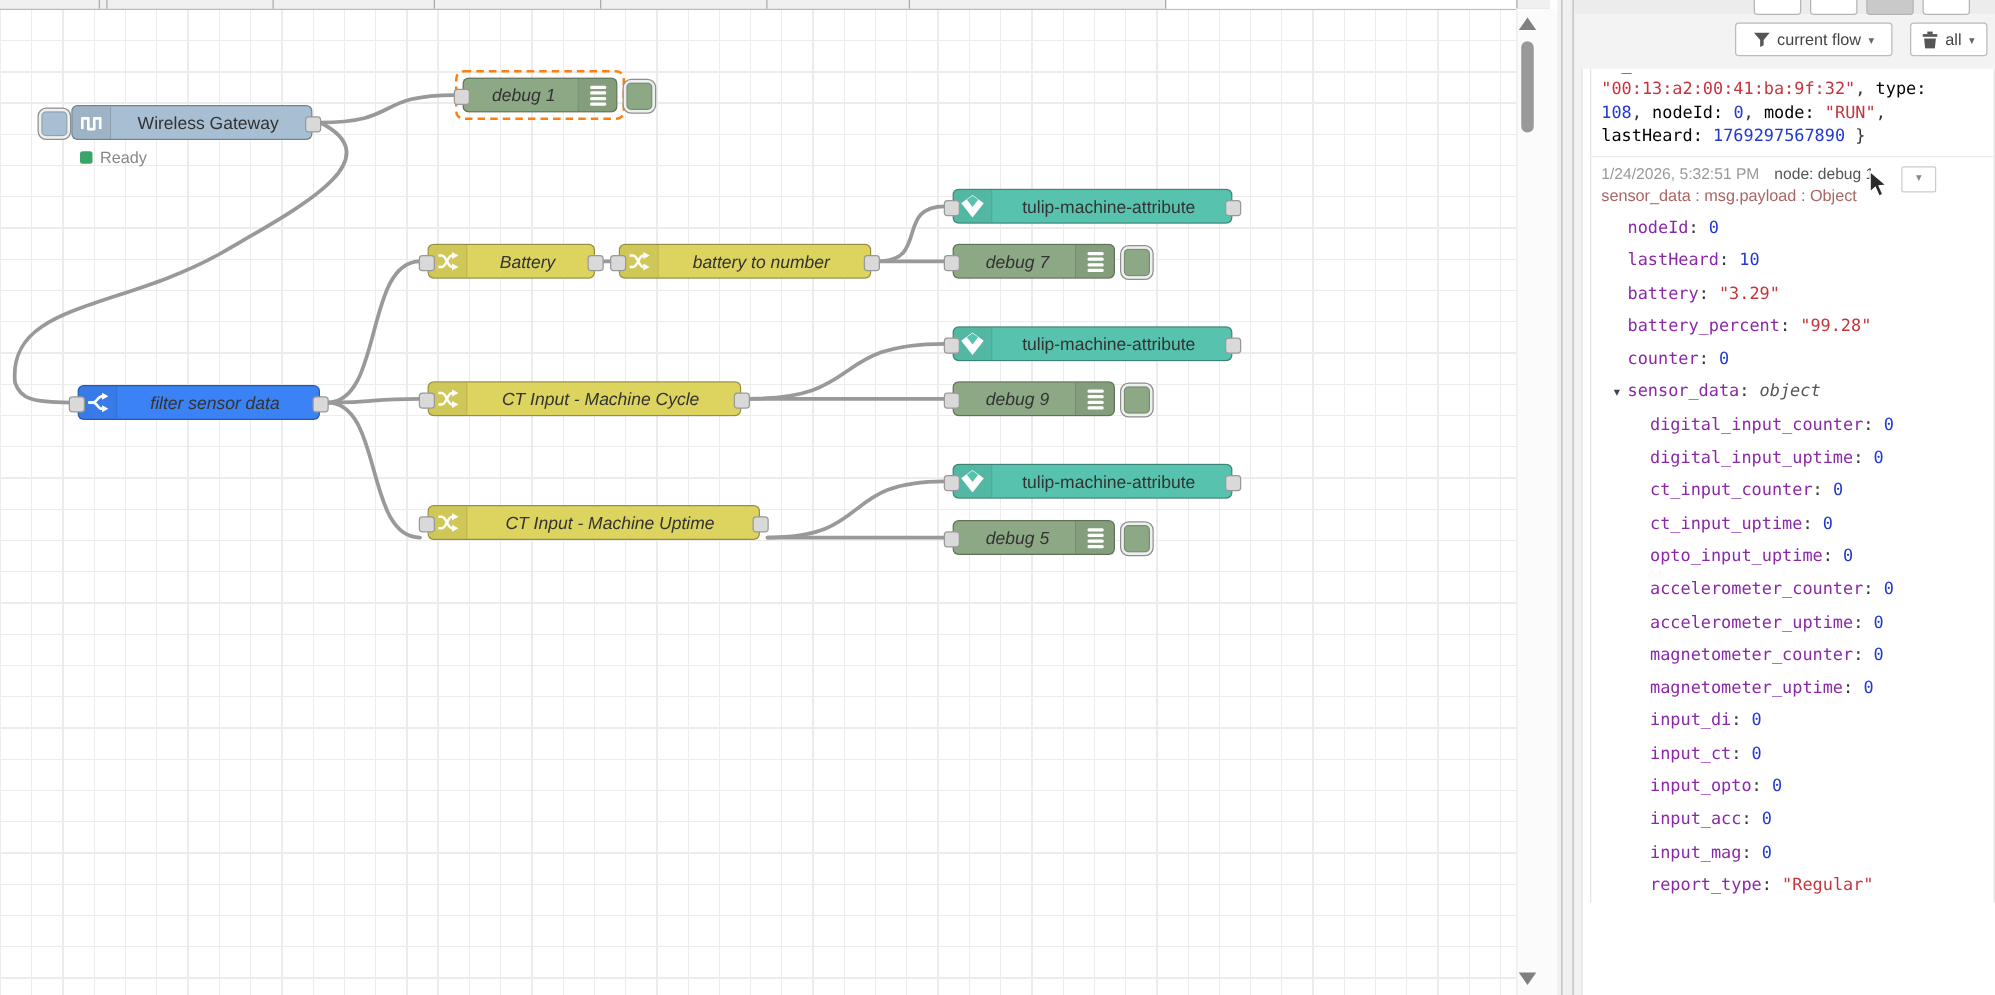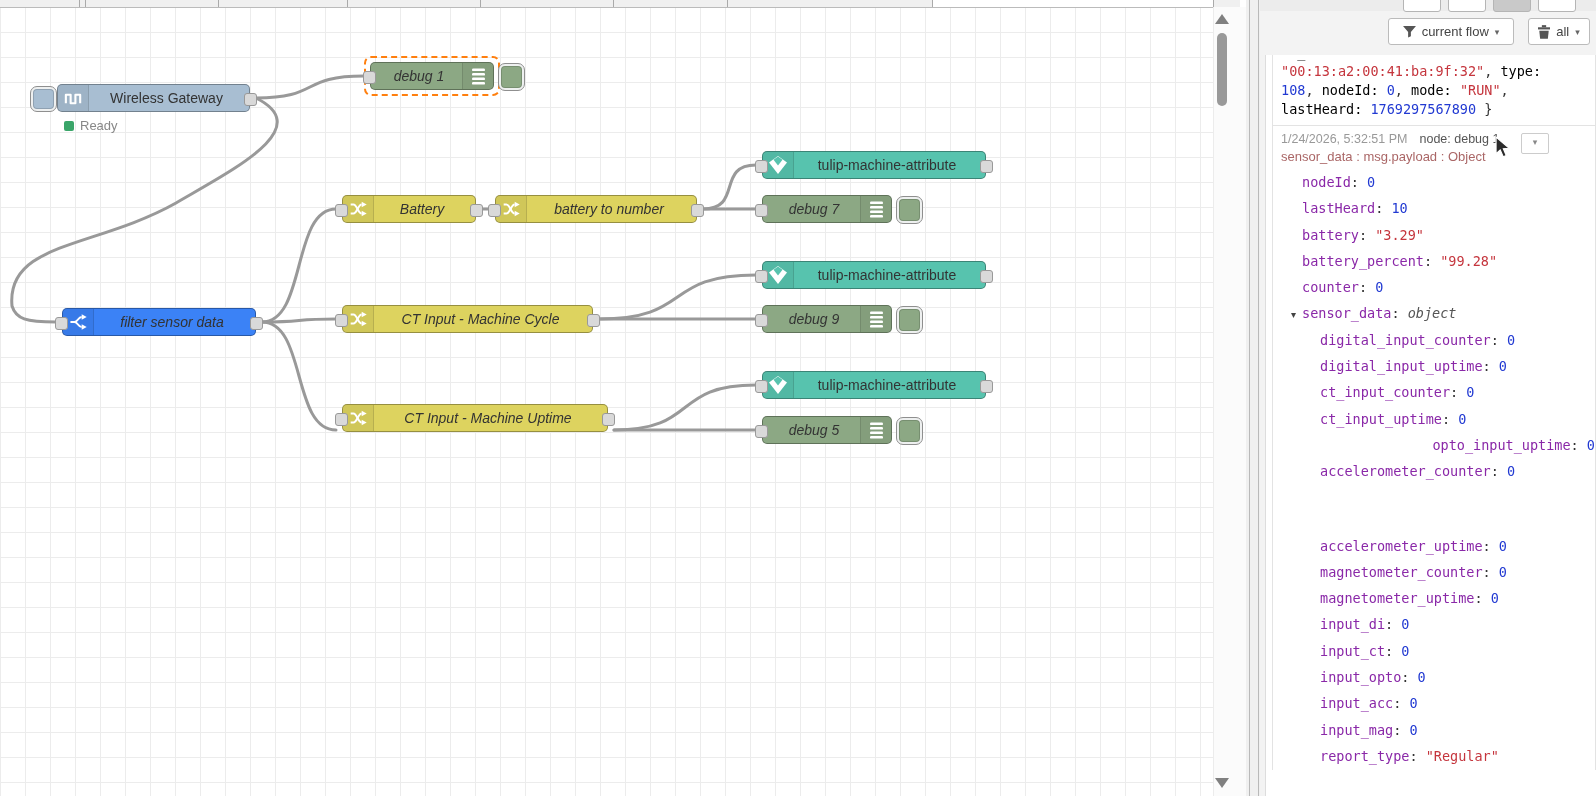--- a/index.html
+++ b/index.html
@@ -350,23 +350,23 @@
             <div class="trow" style="padding-left: 18px;"><span class="caret"> </span><span class="k">nodeId</span><span class="colon">: </span><span class="v-num">0</span></div>
             <div class="trow" style="padding-left: 18px;"><span class="caret"> </span><span class="k">lastHeard</span><span class="colon">: </span><span class="v-num">10</span></div>
             <div class="trow" style="padding-left: 18px;"><span class="caret"> </span><span class="k">battery</span><span class="colon">: </span><span class="v-str">"3.29"</span></div>
             <div class="trow" style="padding-left: 18px;"><span class="caret"> </span><span class="k">battery_percent</span><span class="colon">: </span><span class="v-str">"99.28"</span></div>
             <div class="trow" style="padding-left: 18px;"><span class="caret"> </span><span class="k">counter</span><span class="colon">: </span><span class="v-num">0</span></div>
             <div class="trow" style="padding-left: 18px;"><span class="caret">▾</span><span class="k">sensor_data</span><span class="colon">: </span><span class="v-obj">object</span></div>
             <div class="trow" style="padding-left: 36px;"><span class="caret"> </span><span class="k">digital_input_counter</span><span class="colon">: </span><span class="v-num">0</span></div>
             <div class="trow" style="padding-left: 36px;"><span class="caret"> </span><span class="k">digital_input_uptime</span><span class="colon">: </span><span class="v-num">0</span></div>
             <div class="trow" style="padding-left: 36px;"><span class="caret"> </span><span class="k">ct_input_counter</span><span class="colon">: </span><span class="v-num">0</span></div>
             <div class="trow" style="padding-left: 36px;"><span class="caret"> </span><span class="k">ct_input_uptime</span><span class="colon">: </span><span class="v-num">0</span></div>
-            <div class="trow" style="padding-left: 36px; text-align: right;"><span class="caret"> </span><span class="k">opto_input_uptime</span><span class="colon">: </span><span class="v-num">0</span></div>
+            <div class="trow" style="padding-left: 36px;"><span class="caret"> </span><span class="k">opto_input_uptime</span><span class="colon">: </span><span class="v-num">0</span></div>
             <div class="trow" style="padding-left: 36px;"><span class="caret"> </span><span class="k">accelerometer_counter</span><span class="colon">: </span><span class="v-num">0</span></div>
-            <div class="trow" style="padding-left: 36px; margin-top: 48px;"><span class="caret"> </span><span class="k">accelerometer_uptime</span><span class="colon">: </span><span class="v-num">0</span></div>
+            <div class="trow" style="padding-left: 36px;"><span class="caret"> </span><span class="k">accelerometer_uptime</span><span class="colon">: </span><span class="v-num">0</span></div>
             <div class="trow" style="padding-left: 36px;"><span class="caret"> </span><span class="k">magnetometer_counter</span><span class="colon">: </span><span class="v-num">0</span></div>
             <div class="trow" style="padding-left: 36px;"><span class="caret"> </span><span class="k">magnetometer_uptime</span><span class="colon">: </span><span class="v-num">0</span></div>
             <div class="trow" style="padding-left: 36px;"><span class="caret"> </span><span class="k">input_di</span><span class="colon">: </span><span class="v-num">0</span></div>
             <div class="trow" style="padding-left: 36px;"><span class="caret"> </span><span class="k">input_ct</span><span class="colon">: </span><span class="v-num">0</span></div>
             <div class="trow" style="padding-left: 36px;"><span class="caret"> </span><span class="k">input_opto</span><span class="colon">: </span><span class="v-num">0</span></div>
             <div class="trow" style="padding-left: 36px;"><span class="caret"> </span><span class="k">input_acc</span><span class="colon">: </span><span class="v-num">0</span></div>
             <div class="trow" style="padding-left: 36px;"><span class="caret"> </span><span class="k">input_mag</span><span class="colon">: </span><span class="v-num">0</span></div>
             <div class="trow" style="padding-left: 36px;"><span class="caret"> </span><span class="k">report_type</span><span class="colon">: </span><span class="v-str">"Regular"</span></div>
           </div>
       </div>

